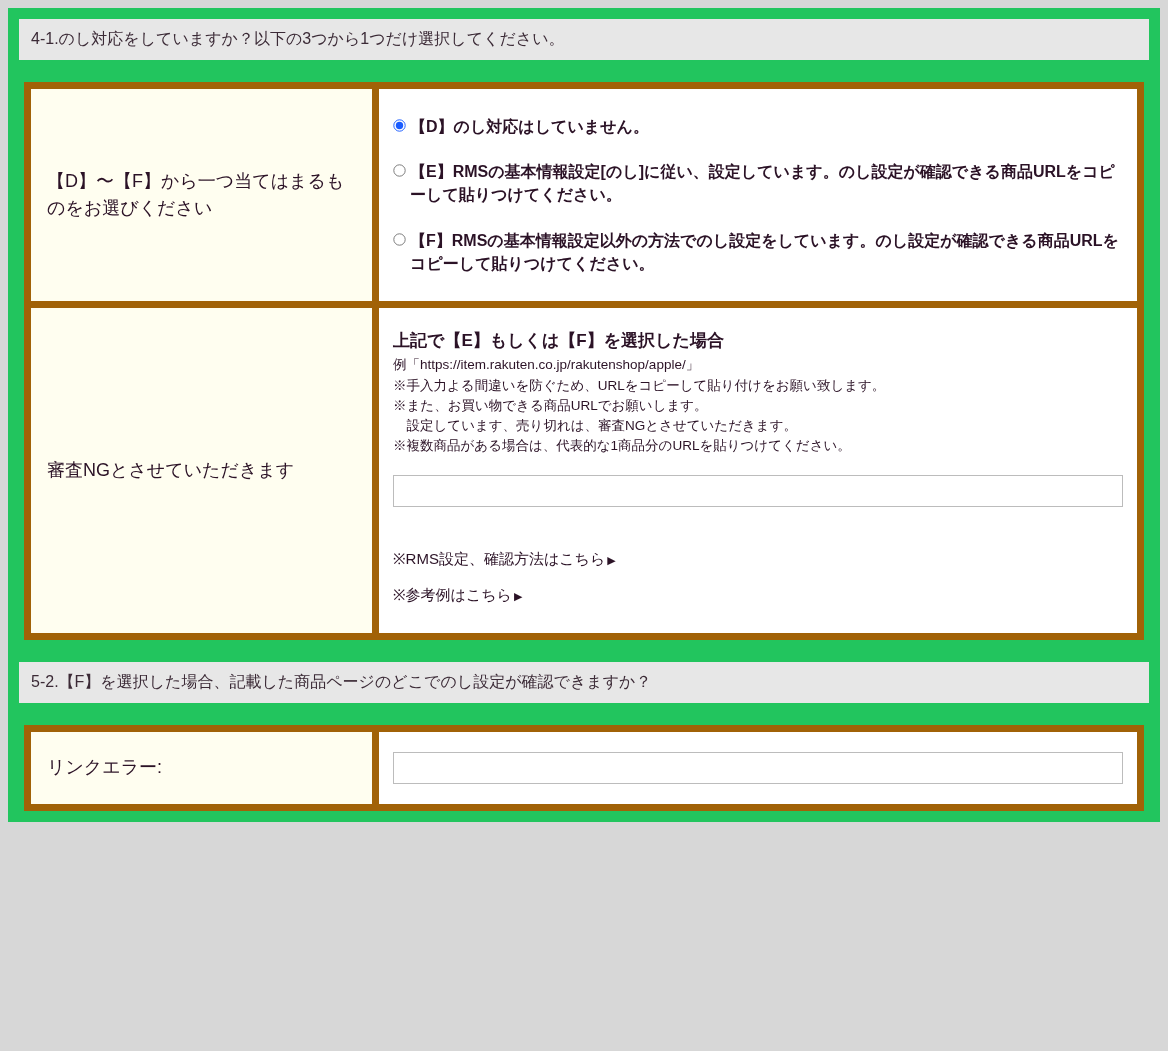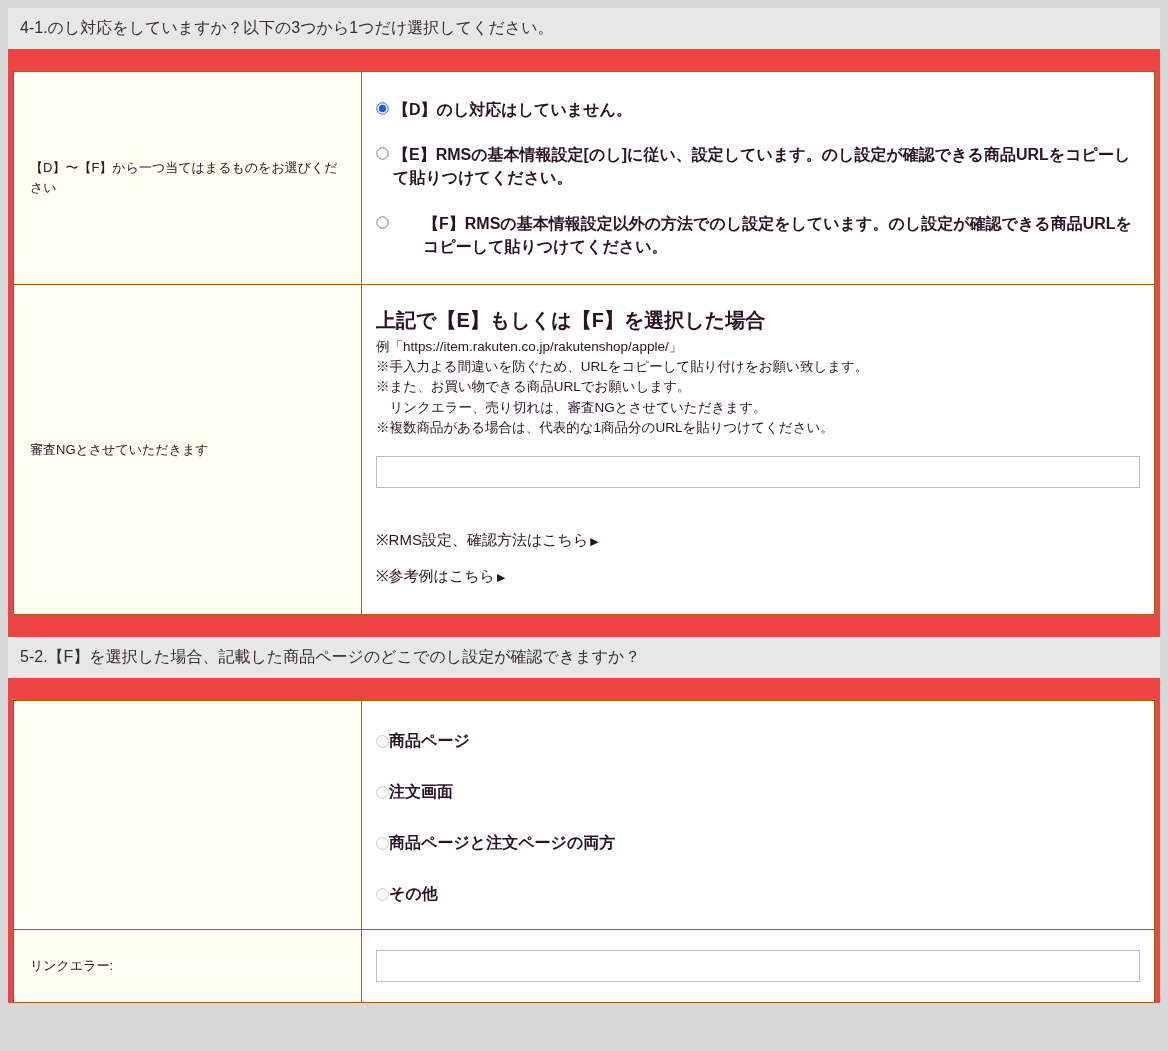--- a/index.html
+++ b/index.html
@@ -4,80 +4,80 @@
   <style>
     * { box-sizing: border-box; margin: 0; padding: 0; }
     body {
       background: #d7d7d7;
       font-family: "Hiragino Kaku Gothic ProN", "Meiryo", sans-serif;
       font-size: 15px;
       color: #2b1226;
       padding: 8px;
     }
     .page {
-      background: #ef4444;
+      background: #22c55e;
       width: 1152px;
       margin: 0 auto;
-      padding: 0;
+      padding: 11px;
     }
     .section-header {
       background: #e7e7e7;
       padding: 10px 12px;
       font-size: 16px;
       color: #3b2a36;
       margin: 0;
     }
     .form-table {
       width: calc(100% - 10px);
       border-collapse: collapse;
       margin: 22px 5px 22px 5px;
     }
     .form-table td {
-      border: 1px solid #a16207;
+      border: 7px solid #a16207;
       vertical-align: middle;
     }
     .label-cell {
       background: #fffef0;
       width: 348px;
       padding: 20px 16px;
       color: #2b1226;
-      font-size: 13px;
+      font-size: 18px;
       line-height: 1.5;
     }
     .content-cell {
       background: #ffffff;
       padding: 20px 14px;
     }
     .radio-row {
       display: flex;
       align-items: flex-start;
       margin: 6px 0 22px 0;
       line-height: 1.45;
     }
-    .radio-row:last-child { margin-bottom: 6px; gap: 30px; }
+    .radio-row:last-child { margin-bottom: 6px; }
     .radio-row input[type="radio"] {
       margin-top: 4px;
       margin-right: 4px;
       accent-color: #1a5cff;
       transform: scale(0.95);
     }
     .radio-label {
       font-weight: bold;
       color: #2b1226;
       font-size: 16px;
     }
     .desc-block {
       color: #2b1226;
       font-size: 13.5px;
       line-height: 1.5;
       margin-bottom: 18px;
     }
     .desc-title {
       font-weight: bold;
-      font-size: 20px;
+      font-size: 17px;
       margin-bottom: 2px;
     }
     .text-input {
       width: 100%;
       height: 32px;
       border: 1px solid #bcbcbc;
       background: #fff;
       padding: 4px 6px;
       font-size: 14px;
     }
@@ -128,62 +128,41 @@
       </td>
     </tr>
     <tr>
       <td class="label-cell">審査NGとさせていただきます</td>
       <td class="content-cell">
         <div class="desc-block">
           <div class="desc-title">上記で【E】もしくは【F】を選択した場合</div>
           <div>例「https://item.rakuten.co.jp/rakutenshop/apple/」</div>
           <div>※手入力よる間違いを防ぐため、URLをコピーして貼り付けをお願い致します。</div>
           <div>※また、お買い物できる商品URLでお願いします。</div>
-          <div>　リンクエラー、売り切れは、審査NGとさせていただきます。</div>
+          <div>　設定しています、売り切れは、審査NGとさせていただきます。</div>
           <div>※複数商品がある場合は、代表的な1商品分のURLを貼りつけてください。</div>
         </div>
         <input type="text" class="text-input" value="" style="">
         <div class="right-links">
           <span class="right-link">
             <span>※RMS設定、確認方法はこちら</span><span class="tri">▶</span>
           </span><br>
           <span class="right-link">
             <span>※参考例はこちら</span><span class="tri">▶</span>
           </span>
         </div>
       </td>
     </tr>
   </tbody>
     </table>
 
   <div class="section-header">5-2.【F】を選択した場合、記載した商品ページのどこでのし設定が確認できますか？</div>
 
   <table class="form-table" style="margin-bottom:0;">
     <tbody>
-        <tr>
-      <td class="label-cell"></td>
-      <td class="content-cell pad-radio">
-        <div class="radio-simple disabled">
-          <input type="radio" name="q42" disabled="" style="">
-          <span class="radio-label">商品ページ</span>
-        </div>
-        <div class="radio-simple disabled">
-          <input type="radio" name="q42" disabled="" style="">
-          <span class="radio-label">注文画面</span>
-        </div>
-        <div class="radio-simple disabled">
-          <input type="radio" name="q42" disabled="" style="">
-          <span class="radio-label">商品ページと注文ページの両方</span>
-        </div>
-        <div class="radio-simple disabled" style="margin-bottom:10px;">
-          <input type="radio" name="q42" disabled="" style="">
-          <span class="radio-label">その他</span>
-        </div>
-      </td>
-    </tr>
     <tr>
       <td class="label-cell">リンクエラー:</td>
       <td class="content-cell">
         <input type="text" class="text-input" value="" style="">
       </td>
     </tr>
   </tbody>
     </table>
 
 </div>

